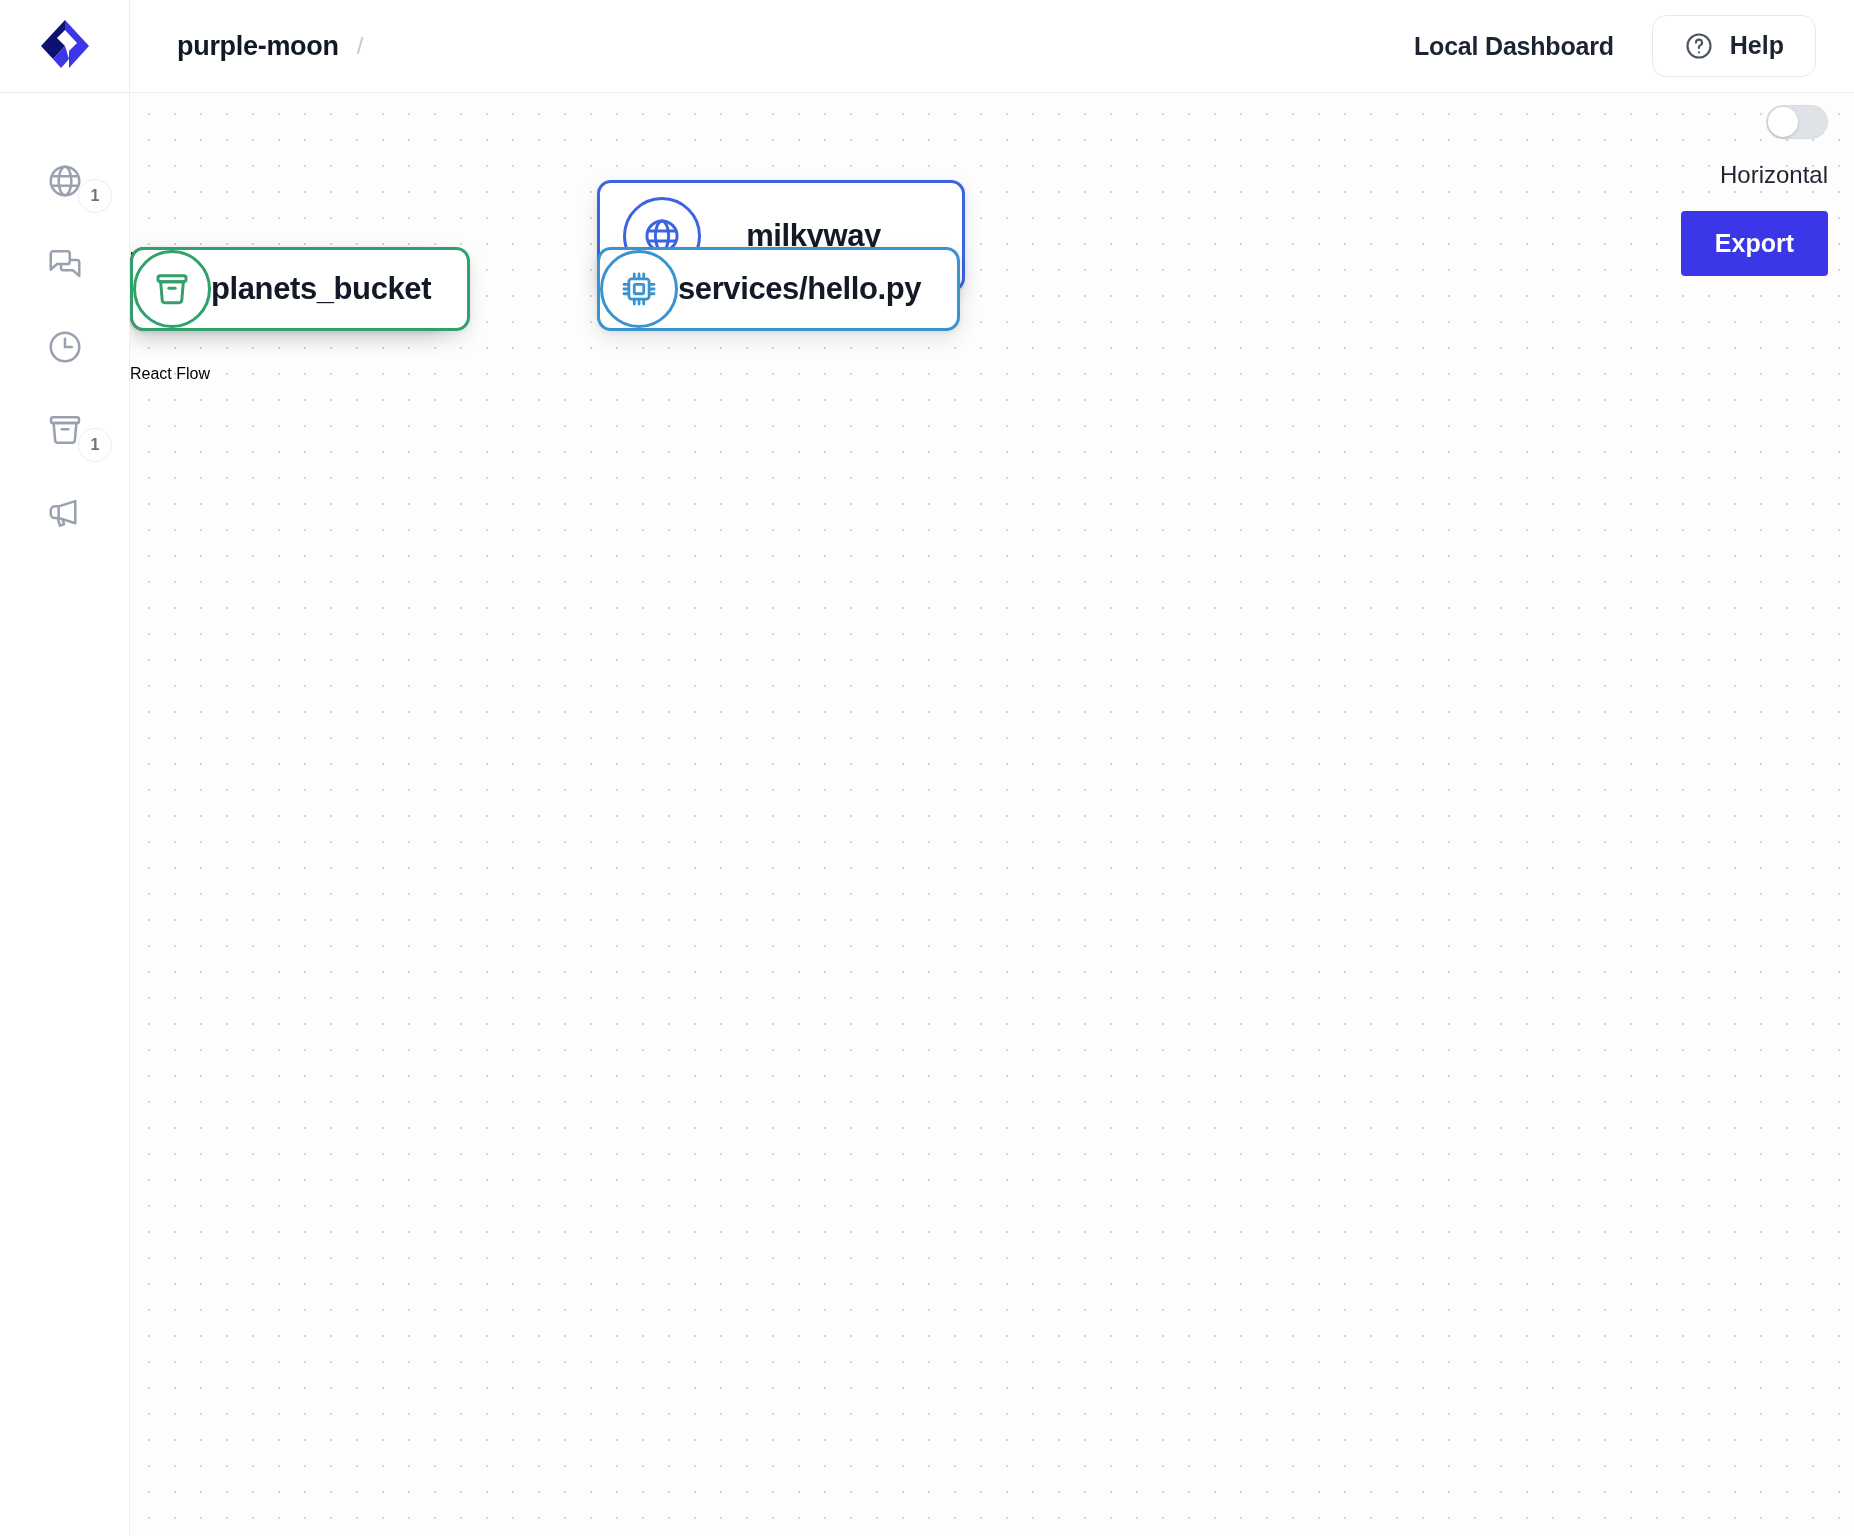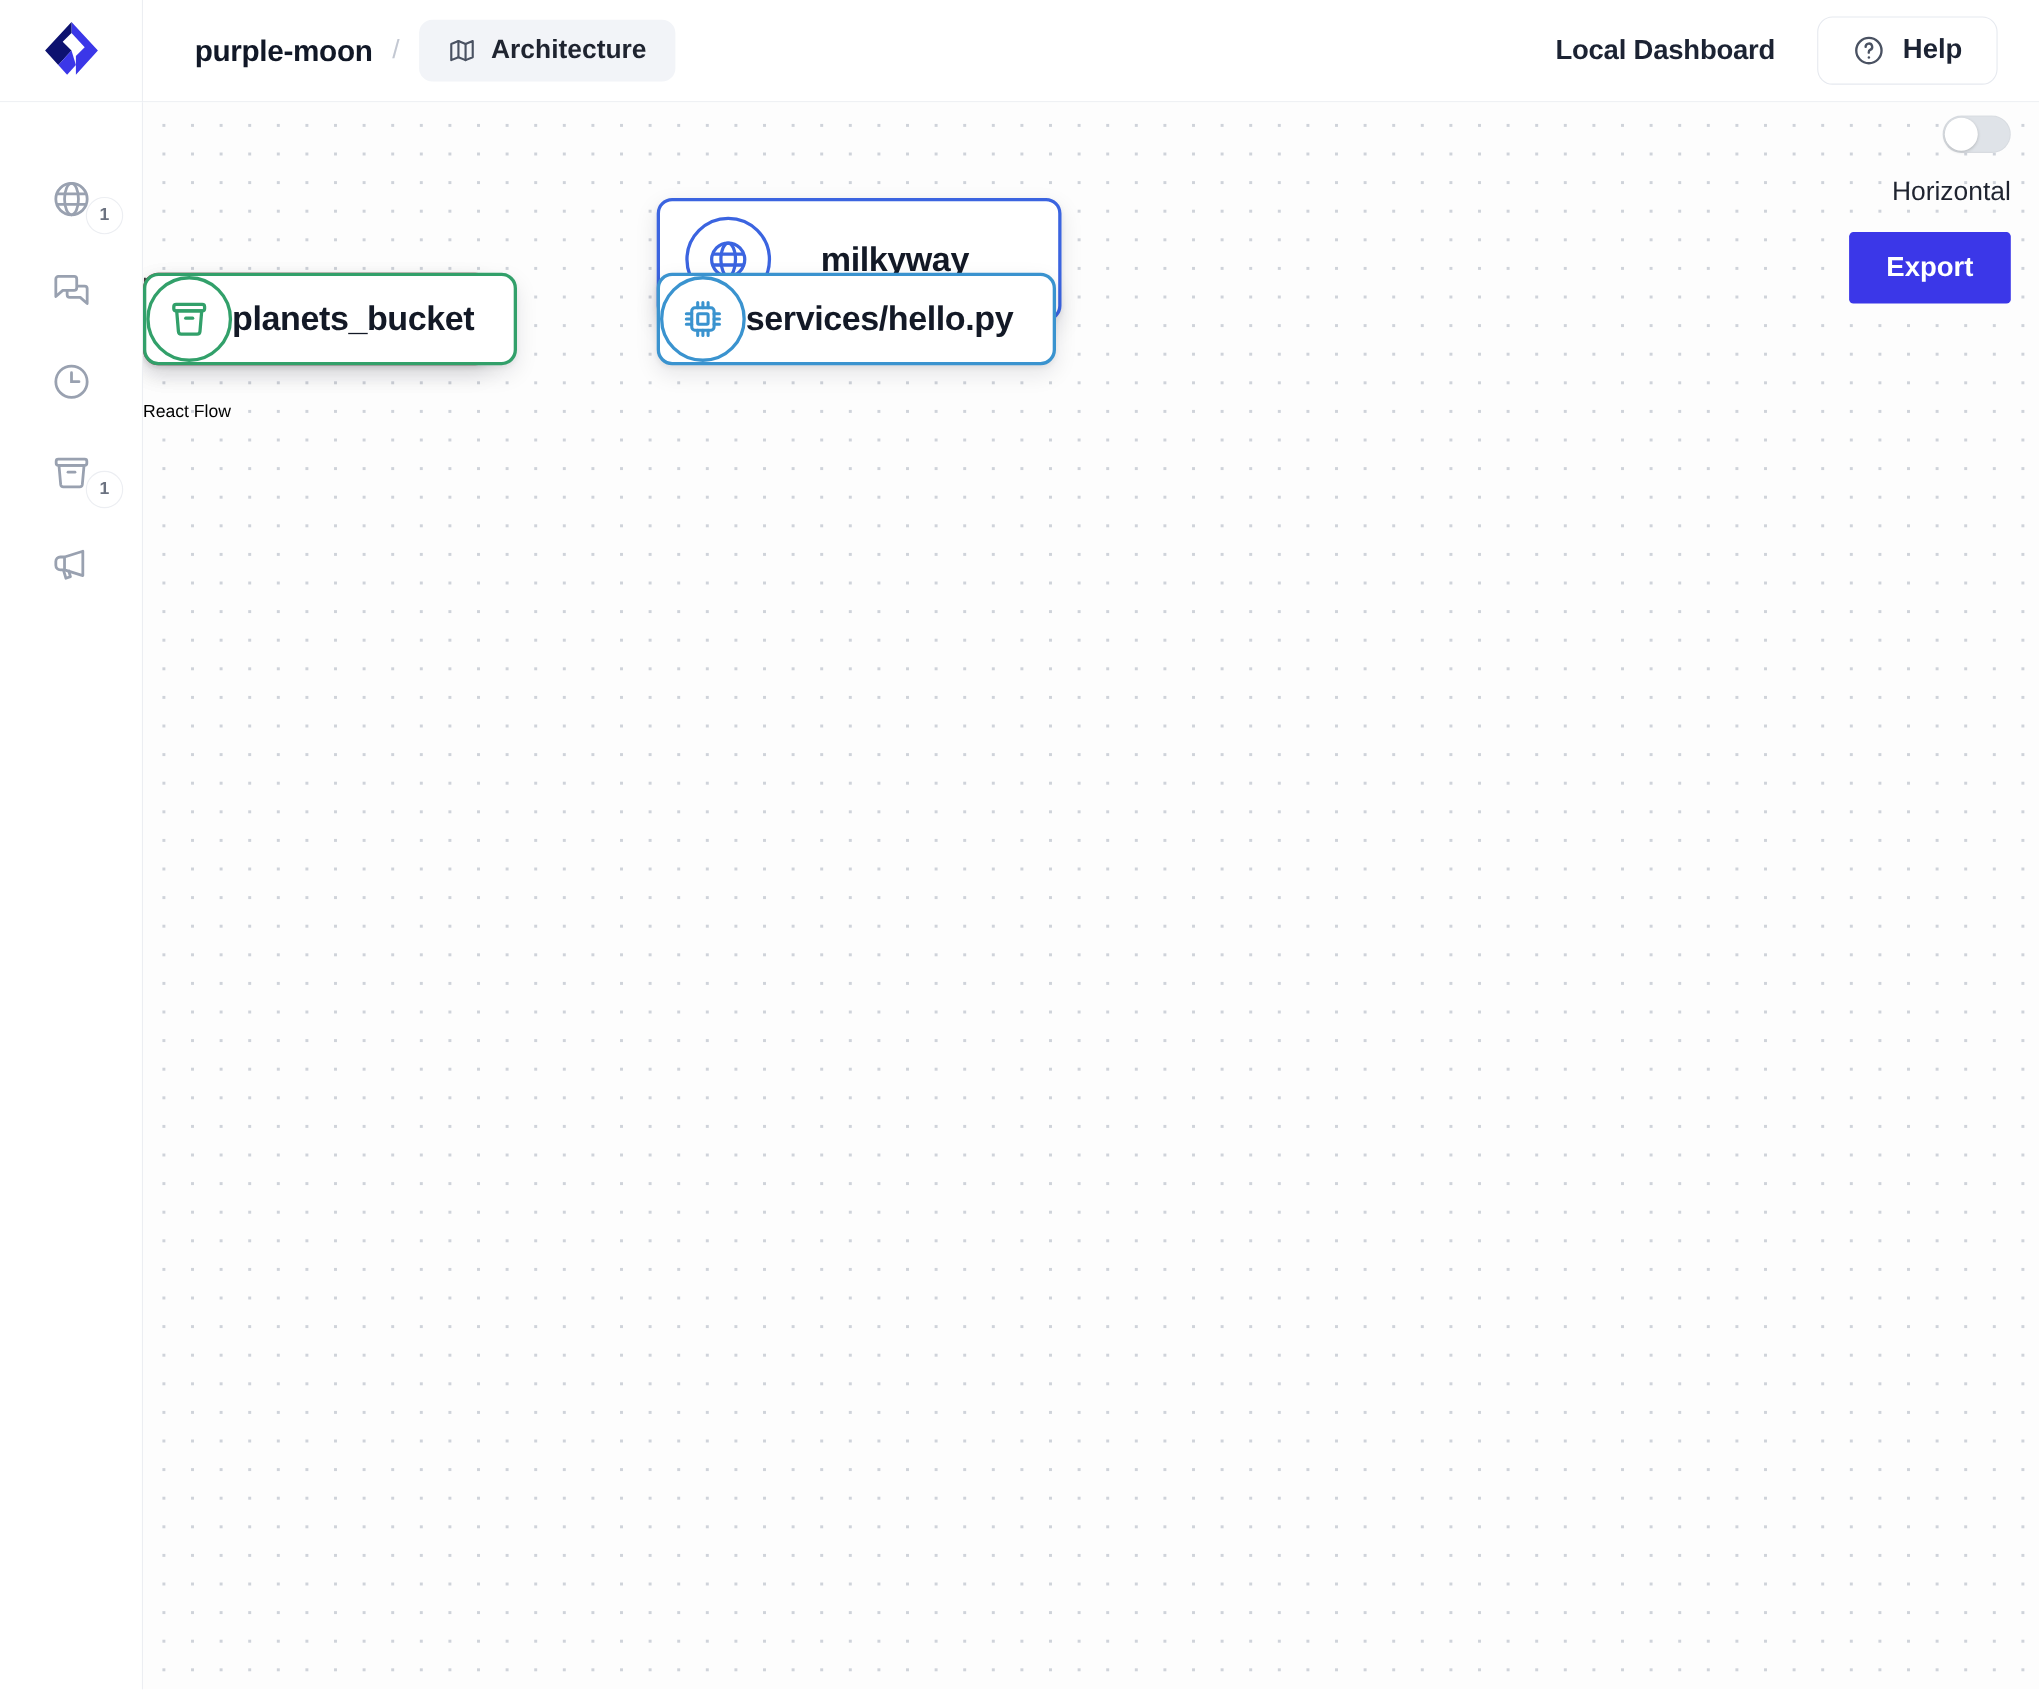--- a/index.html
+++ b/index.html
@@ -169,28 +169,20 @@
       <svg width="52" height="56" viewBox="0 0 52 56">
         <path d="M26 2 L50 28 L30 50 L30 33 L38 25 L26 12 Z" fill="#3b37e8"></path>
         <path d="M26 2 L2 28 L14 41 L26 28 L18 20 L26 12 Z" fill="#0d1270"></path>
         <path d="M26 28 L14 41 L22 50 L30 41 Z" fill="#3b37e8"></path>
       </svg>
     </div>
 
     <div class="brand-name">purple-moon</div>
     <div class="crumb-sep">/</div>
 
-    <div class="crumb-chip">
-      <svg width="26" height="26" viewBox="0 0 24 24" fill="none" stroke="#4a5262" stroke-width="1.8" stroke-linecap="round" stroke-linejoin="round">
-        <path d="M9 4 L3 6.5 V20 L9 17.5 L15 20 L21 17.5 V4 L15 6.5 Z"></path>
-        <path d="M9 4 V17.5"></path>
-          <path d="M15 6.5 V20"></path>
-      </svg>
-      <span class="crumb-chip-label">Architecture</span>
-    </div>
 
     <div class="topbar-right">
       <div class="dash-label">Local Dashboard</div>
       <div class="help-btn">
         <svg width="30" height="30" viewBox="0 0 24 24" fill="none" stroke="#4a5262" stroke-width="1.7">
           <circle cx="12" cy="12" r="9.2"></circle>
           <path d="M9.6 9.3a2.4 2.4 0 1 1 3.3 2.2c-.7.35-1 .9-1 1.7v.3" stroke-linecap="round"></path>
           <circle cx="12" cy="17" r="0.9" fill="#4a5262" stroke="none"></circle>
         </svg>
         <span class="help-label">Help</span>

